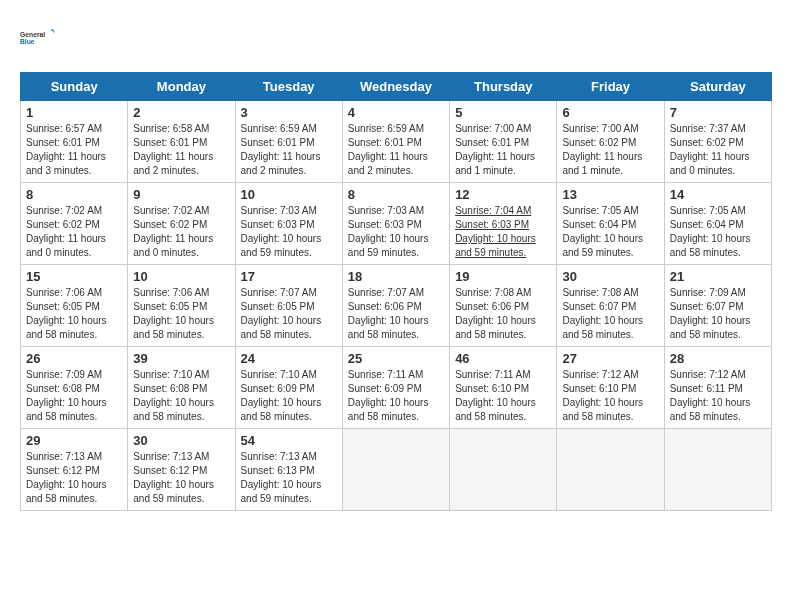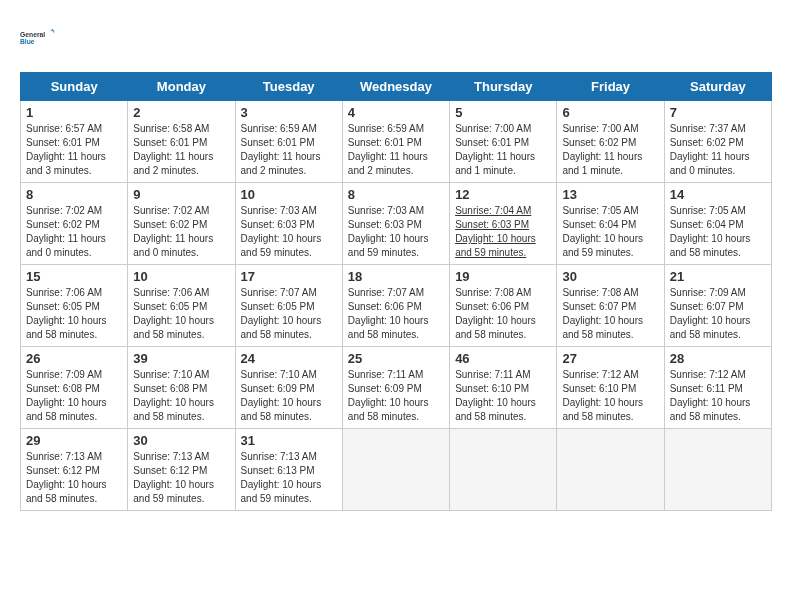--- a/index.html
+++ b/index.html
@@ -319,21 +319,21 @@
 and 58 minutes.</div>
         </td>
         <td>
           <span class="day-number">30</span>
           <div class="day-info" style="white-space: pre-line;">Sunrise: 7:13 AM
 Sunset: 6:12 PM
 Daylight: 10 hours
 and 59 minutes.</div>
         </td>
         <td>
-          <span class="day-number">31</span>
+          <span class="day-number">54</span>
           <div class="day-info" style="white-space: pre-line;">Sunrise: 7:13 AM
 Sunset: 6:13 PM
 Daylight: 10 hours
 and 59 minutes.</div>
         </td>
         <td class="empty"></td>
         <td class="empty"></td>
         <td class="empty"></td>
         <td class="empty"></td>
       </tr>

